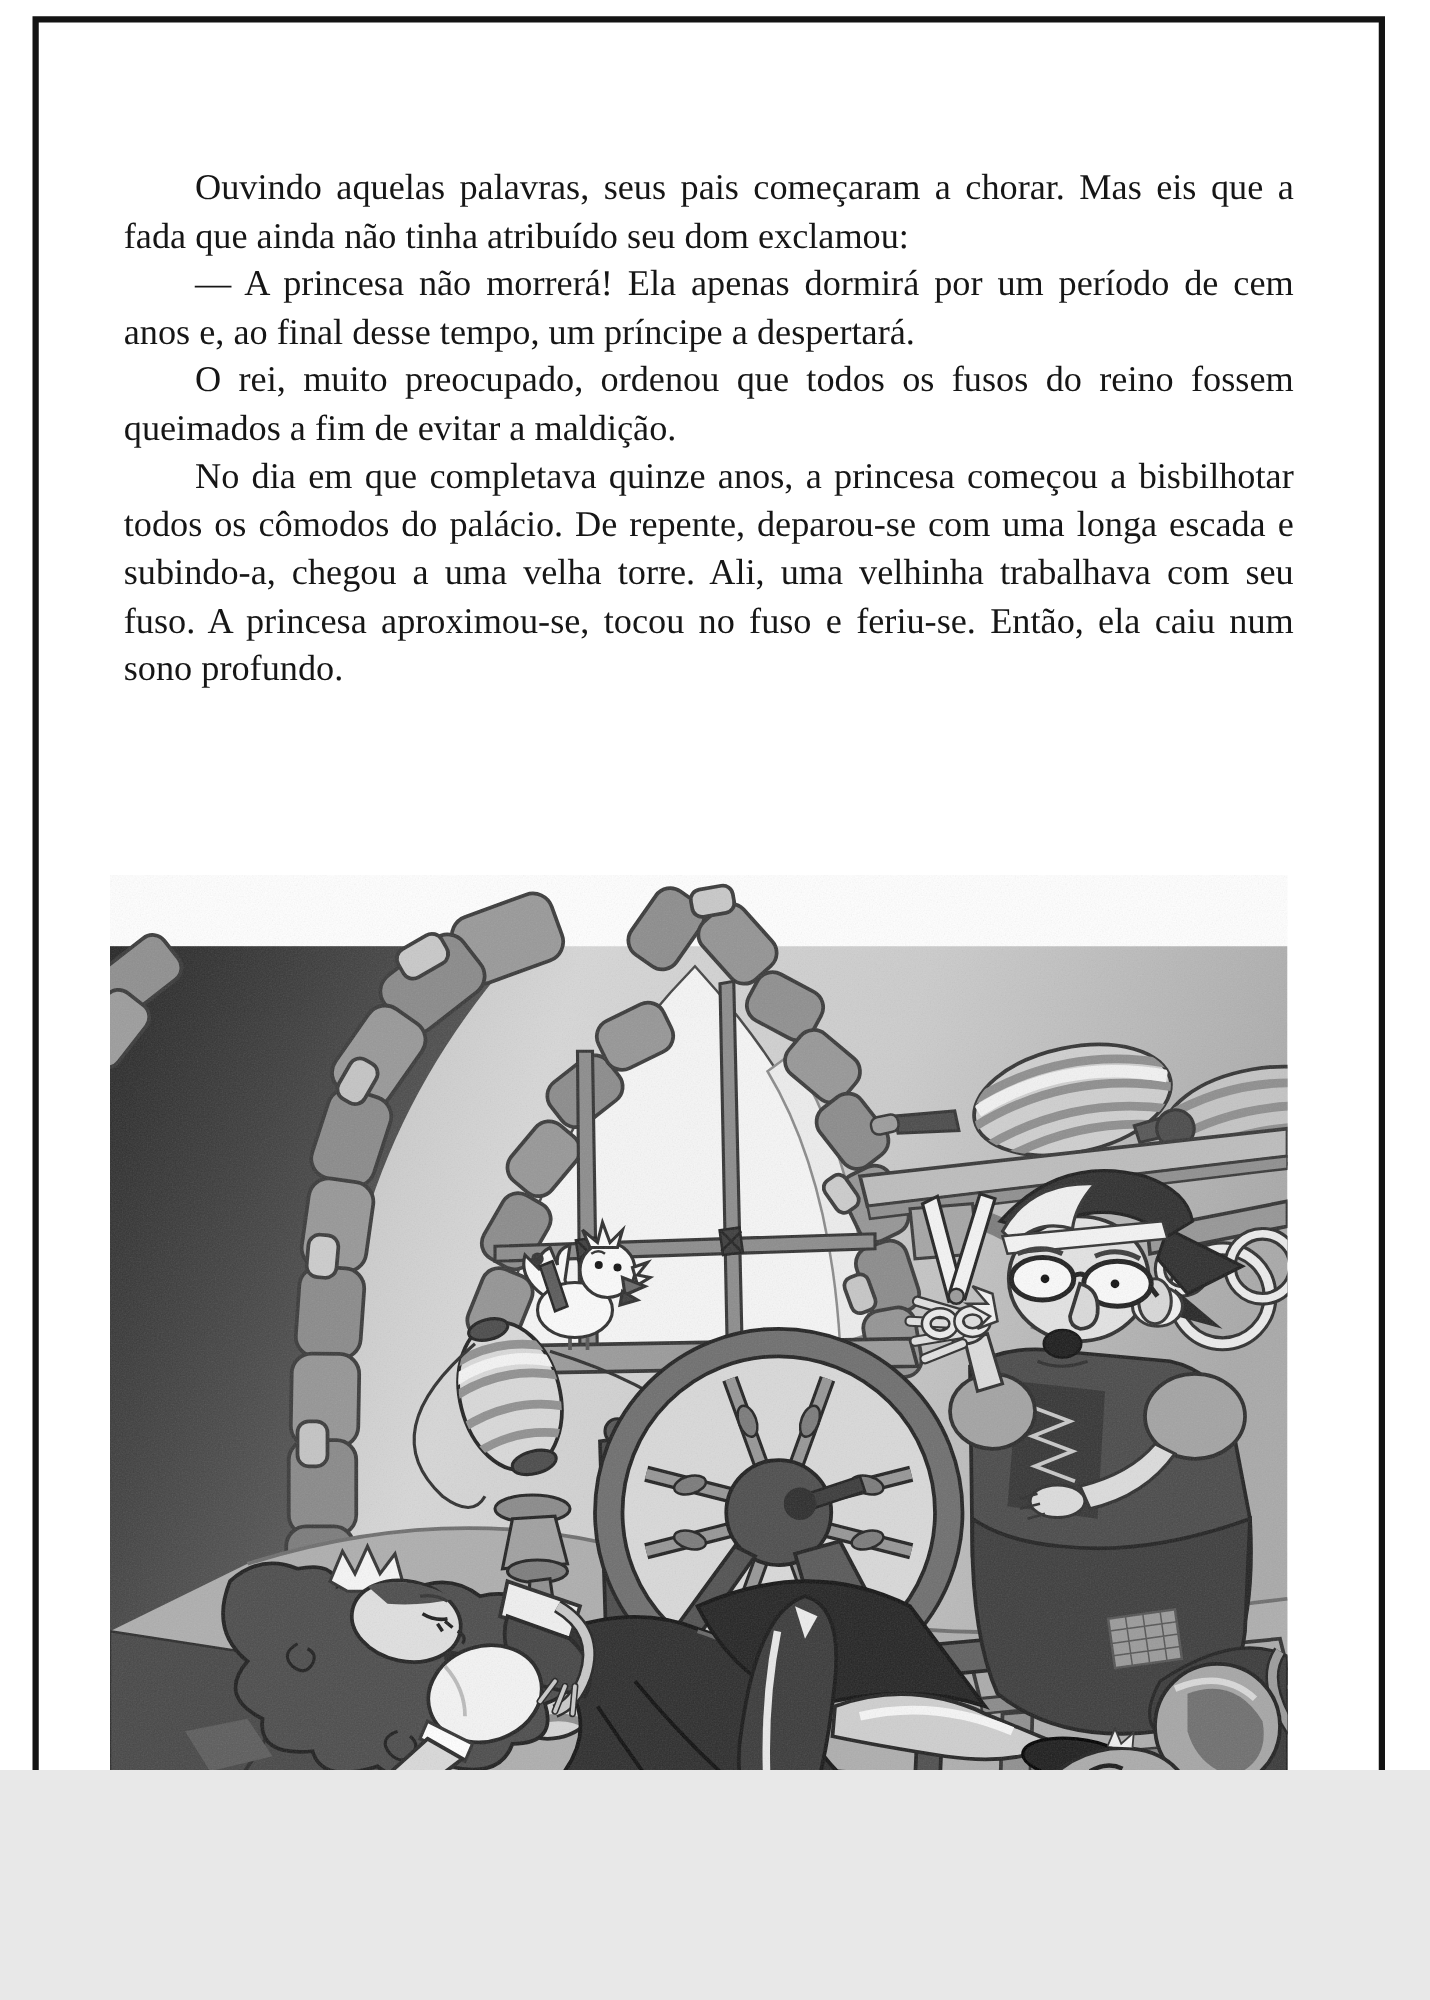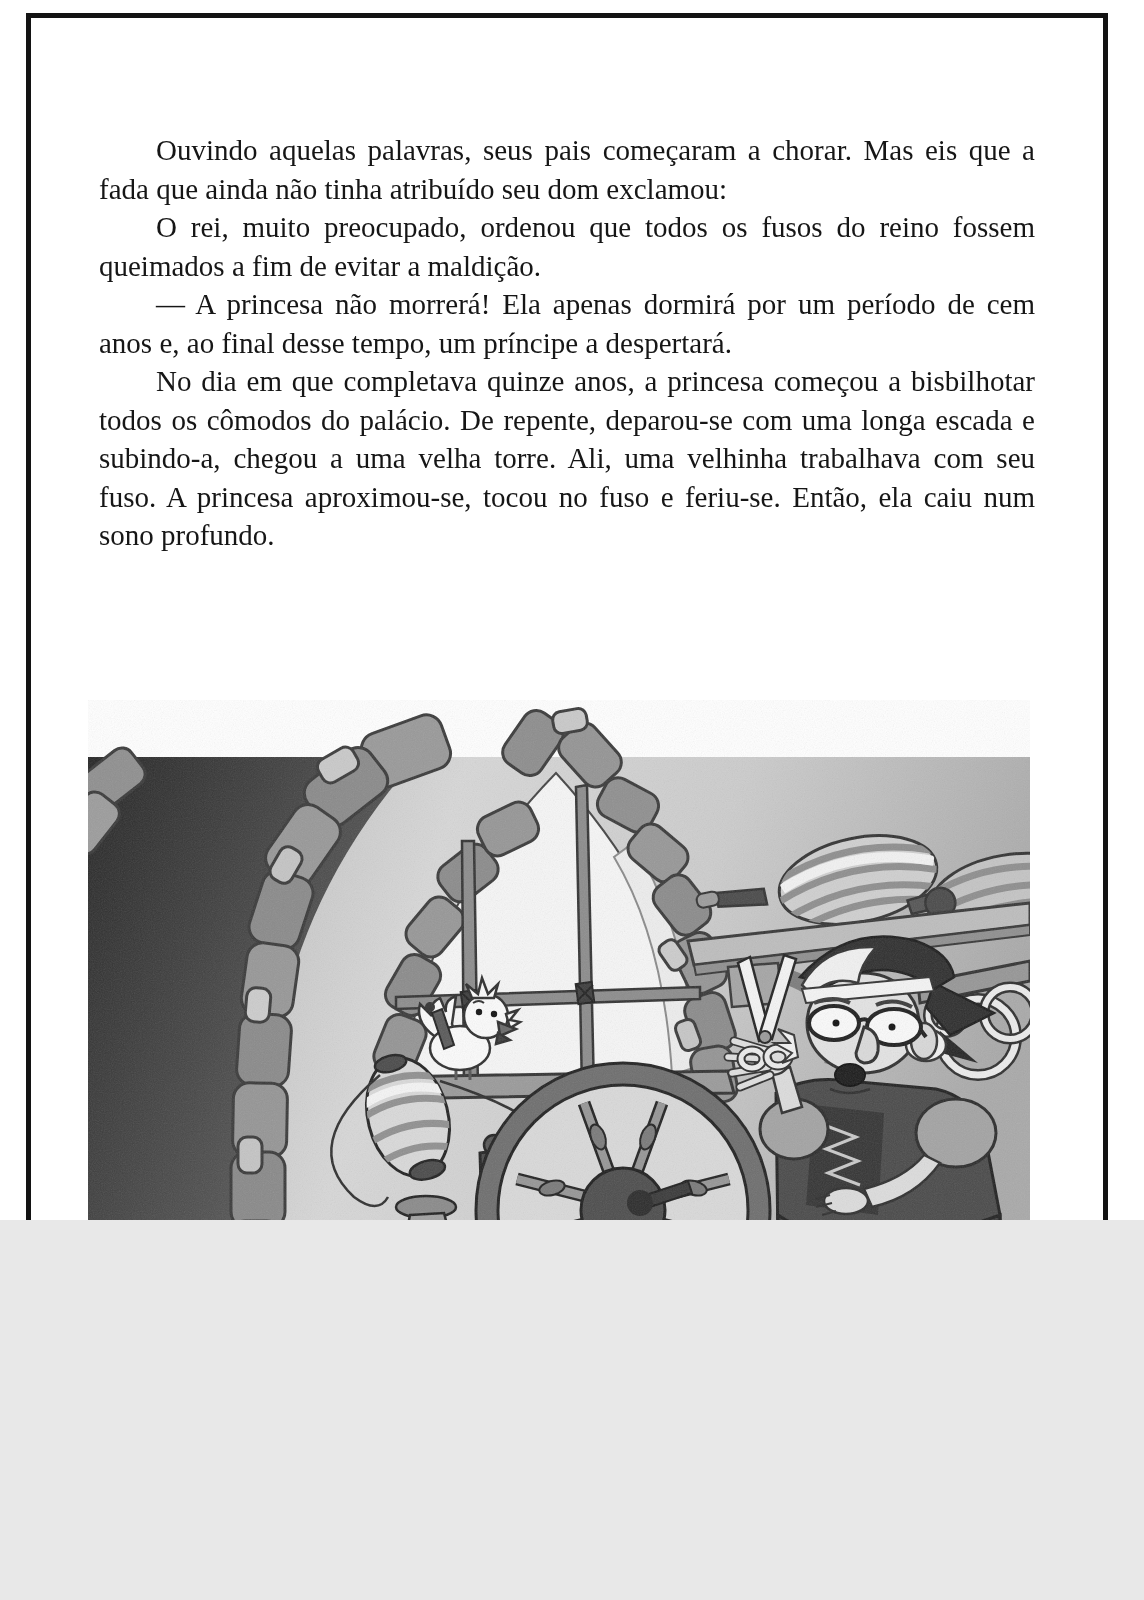--- a/index.html
+++ b/index.html
@@ -1,17 +1,17 @@
 <!DOCTYPE html>
 <html><head>
 <meta charset="utf-8">
 <style>
   html,body{margin:0;padding:0;background:#e8e8e8;}
   .page{
-    position:relative;width:1144px;height:1220px;background:#ffffff;
+    position:relative;width:1144px;height:1416px;background:#ffffff;
     font-family:"Liberation Serif", serif;overflow:hidden;
   }
   .frame{
     position:absolute;left:26px;top:13px;width:1082px;height:1555px;
     border:5px solid #131313;box-sizing:border-box;
   }
   .textblock{
     position:absolute;left:99px;top:131px;width:936px;
     font-size:29px;line-height:38.5px;color:#161616;text-align:justify;
   }
@@ -31,22 +31,22 @@
 </style>
 </head>
 <body>
 
 <div class="page">
 
   <div class="frame"></div>
 
   <div class="textblock">
     <p>Ouvindo aquelas palavras, seus pais começaram a chorar. Mas eis que a fada que ainda não tinha atribuído seu dom exclamou:</p>
+    <p>— A princesa não morrerá! Ela apenas dormirá por um período de cem anos e, ao final desse tempo, um príncipe a despertará.</p>
     <p>O rei, muito preocupado, ordenou que todos os fusos do reino fossem queimados a fim de evitar a maldição.</p>
-    <p>— A princesa não morrerá! Ela apenas dormirá por um período de cem anos e, ao final desse tempo, um príncipe a despertará.</p>
     <p>No dia em que completava quinze anos, a princesa começou a bisbilhotar todos os cômodos do palácio. De repente, deparou-se com uma longa escada e subindo-a, chegou a uma velha torre. Ali, uma velhinha trabalhava com seu fuso. A princesa aproximou-se, tocou no fuso e feriu-se. Então, ela caiu num sono profundo.</p>
   </div>
 
   <svg class="illustration" viewBox="0 -45 942 805" preserveAspectRatio="none">
     <defs>
       <linearGradient id="bg" x1="0" y1="0" x2="1" y2="0.25">
         <stop offset="0" stop-color="#b0b0b0"></stop>
         <stop offset="0.38" stop-color="#d7d7d7"></stop>
         <stop offset="0.66" stop-color="#cccccc"></stop>
         <stop offset="1" stop-color="#a9a9a9"></stop>

